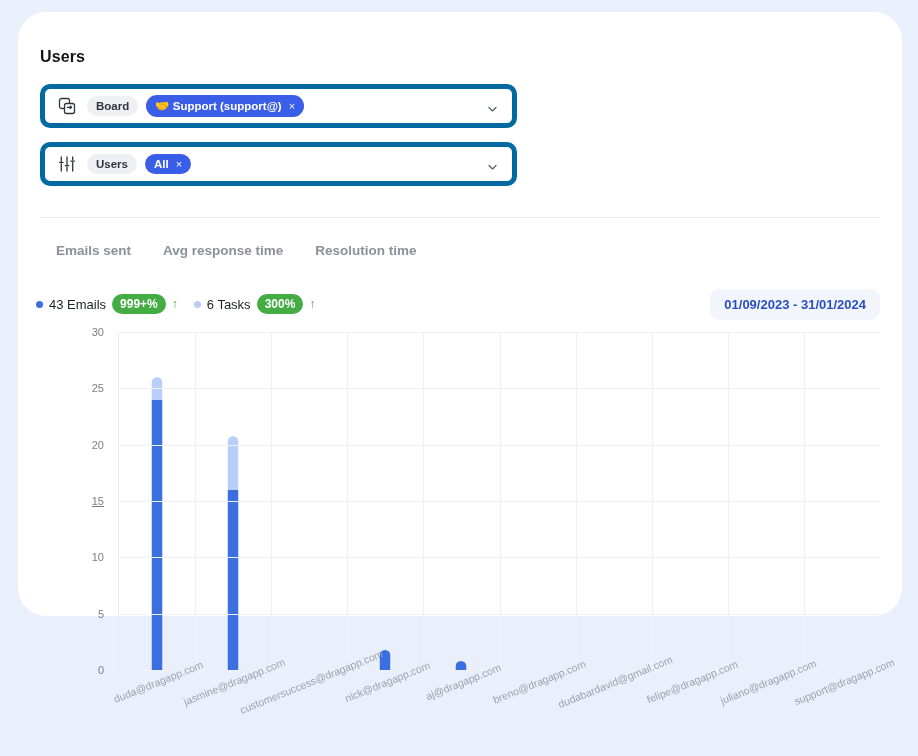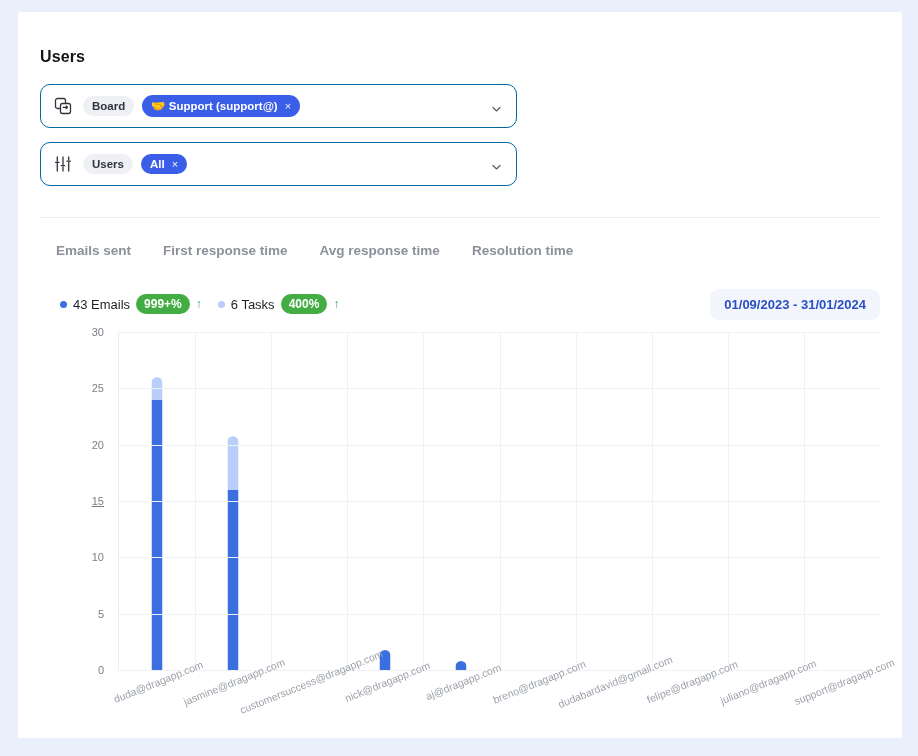--- a/index.html
+++ b/index.html
@@ -5,23 +5,23 @@
   * { box-sizing: border-box; margin: 0; padding: 0; }
   html, body {
     width: 918px; height: 756px;
     background: #eaf0fb;
     font-family: "Liberation Sans", sans-serif;
     overflow: hidden;
   }
   .card {
     position: absolute;
     left: 18px; top: 12px;
-    width: 884px; height: 726px;
+    width: 884px; height: 604px;
     background: #ffffff;
-    border-radius: 2px;
+    border-radius: 28px;
   }
 
   
   .header { position: absolute; left: 22px; top: 22px; right: 22px; height: 48px; }
   .page-title {
     font-size: 16px; font-weight: bold; color: #141414;
     letter-spacing: .1px; position: absolute; left: 0; top: 14px;
   }
   .download-btn {
     position: absolute; right: 0; top: 4px;
@@ -32,21 +32,21 @@
   .download-btn .dl-label {
     color: #fff; font-size: 12.5px; font-weight: bold;
     font-family: "Liberation Sans", sans-serif;
   }
   .dl-icon { display: block; width: 14px; height: 14px; }
 
   
   .filters { position: absolute; left: 22px; top: 72px; }
   .filter-row {
     width: 477px; height: 44px;
-    border: 1px solid #0369a1; border-radius: 10px;
+    border: 5px solid #0369a1; border-radius: 10px;
     display: flex; align-items: center; padding: 0 12px;
     margin-bottom: 14px; background: #fff; cursor: pointer;
     position: relative;
   }
   .filter-icon { width: 20px; height: 20px; flex: 0 0 20px; margin-right: 10px; }
   .filter-key {
     background: #eef0f4; color: #30353d; font-size: 11.5px; font-weight: bold;
     border-radius: 10px; padding: 4px 9px; margin-right: 8px; white-space: nowrap;
   }
   .filter-chip {
@@ -70,21 +70,21 @@
   .tabs { position: absolute; left: 22px; top: 222px; display: flex; align-items: center; }
   .tab {
     font-size: 13.5px; color: #8b9099; font-weight: bold;
     padding: 9px 16px; border-radius: 17px; cursor: pointer; white-space: nowrap;
     background: transparent; border: none;
     font-family: "Liberation Sans", sans-serif;
   }
   .tab.active { background: #df3c30; color: #ffffff; }
 
   
-  .legend { position: absolute; left: 42px; top: 282px; display: flex; align-items: center; gap: 16px; }
+  .legend { position: absolute; left: 18px; top: 282px; display: flex; align-items: center; gap: 16px; }
   .legend-item { display: flex; align-items: center; gap: 6px; }
   .dot { width: 7px; height: 7px; border-radius: 50%; display: inline-block; }
   .dot.primary { background: #3b6fe0; }
   .dot.secondary { background: #b9cffa; }
   .legend-label { font-size: 13px; color: #1d2026; font-weight: normal; }
   .pct-badge {
     background: #43ac43; color: #fff; font-size: 12px; font-weight: bold;
     border-radius: 10px; padding: 3px 8px;
   }
   .arrow-up { color: #43ac43; font-size: 12px; }
@@ -179,36 +179,35 @@
         </svg>
       </span>
     </div>
 
   </div>
 
   <div class="divider"></div>
 
   <div class="tabs" id="tabs">
       <button class="tab">Emails sent</button>
-      <button class="tab">First response time</button>
       <button class="tab">Avg response time</button>
       <button class="tab">Resolution time</button>
     </div>
 
   <div class="legend" id="legend">
       <div class="legend-item">
         <span class="dot primary" style="background: rgb(59, 111, 224);"></span>
         <span class="legend-label">43 Emails</span>
         <span class="pct-badge">999+%</span>
         <span class="arrow-up">↑</span>
       </div>
       <div class="legend-item">
         <span class="dot secondary" style="background: rgb(185, 207, 250);"></span>
         <span class="legend-label">6 Tasks</span>
-        <span class="pct-badge">400%</span>
+        <span class="pct-badge">300%</span>
         <span class="arrow-up">↑</span>
       </div>
     </div>
 
   <div class="daterange">01/09/2023 - 31/01/2024</div>
 
   <div class="chart-wrap">
     <div class="y-labels" id="yaxis">
         <div class="y-lab" style="top: 344px;">0</div>
         <div class="y-lab" style="top: 287.667px;">5</div>

